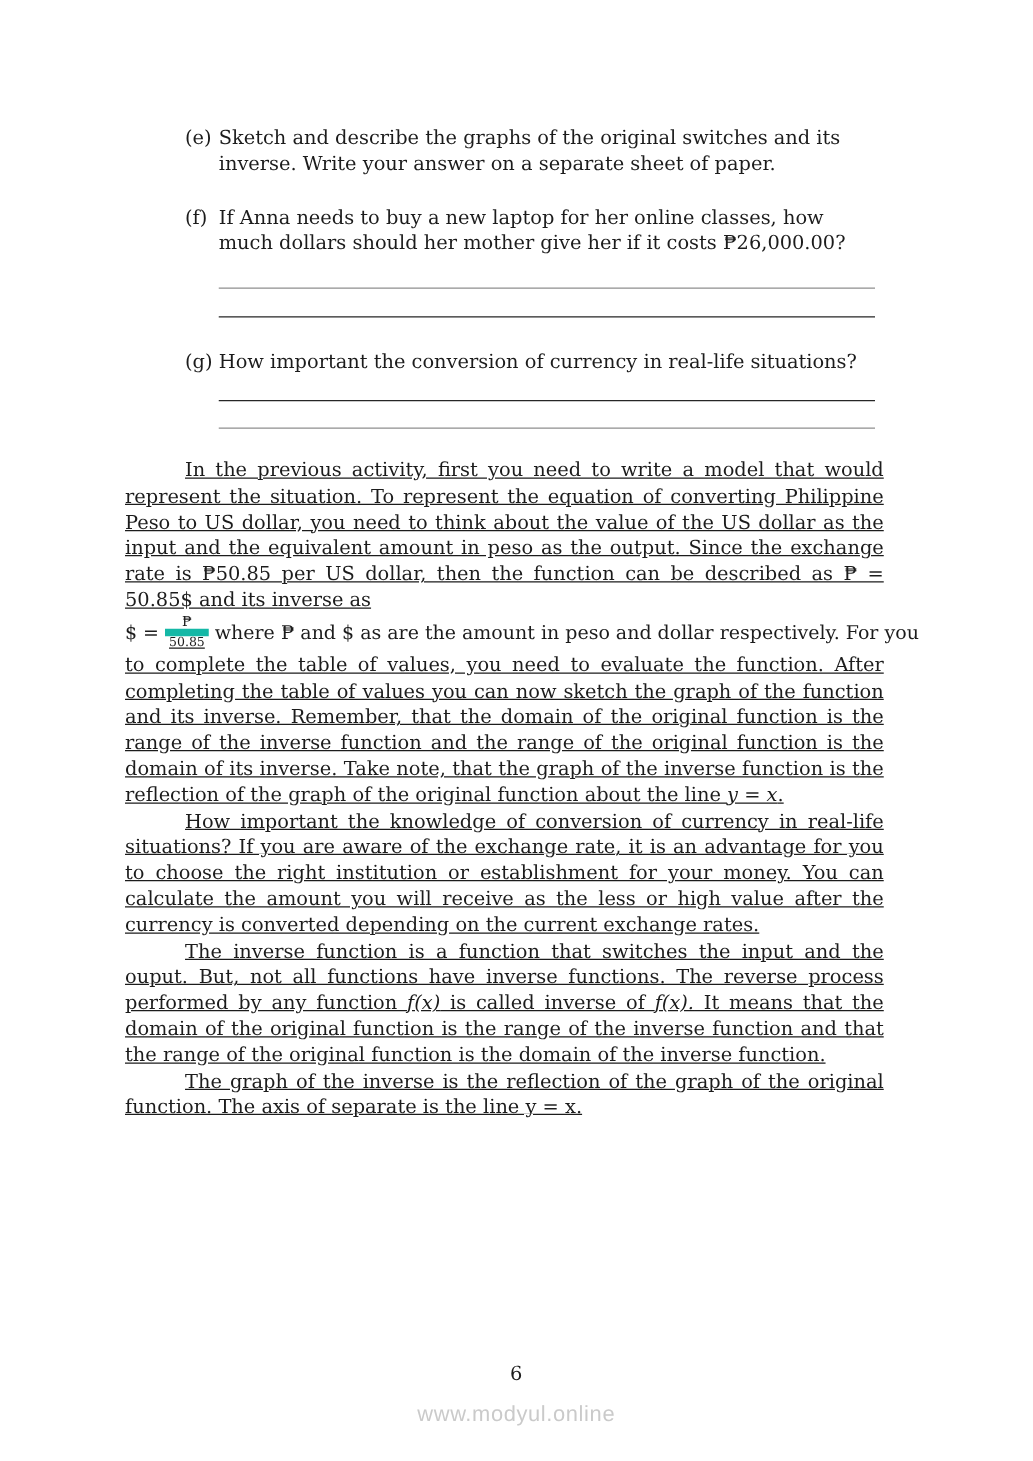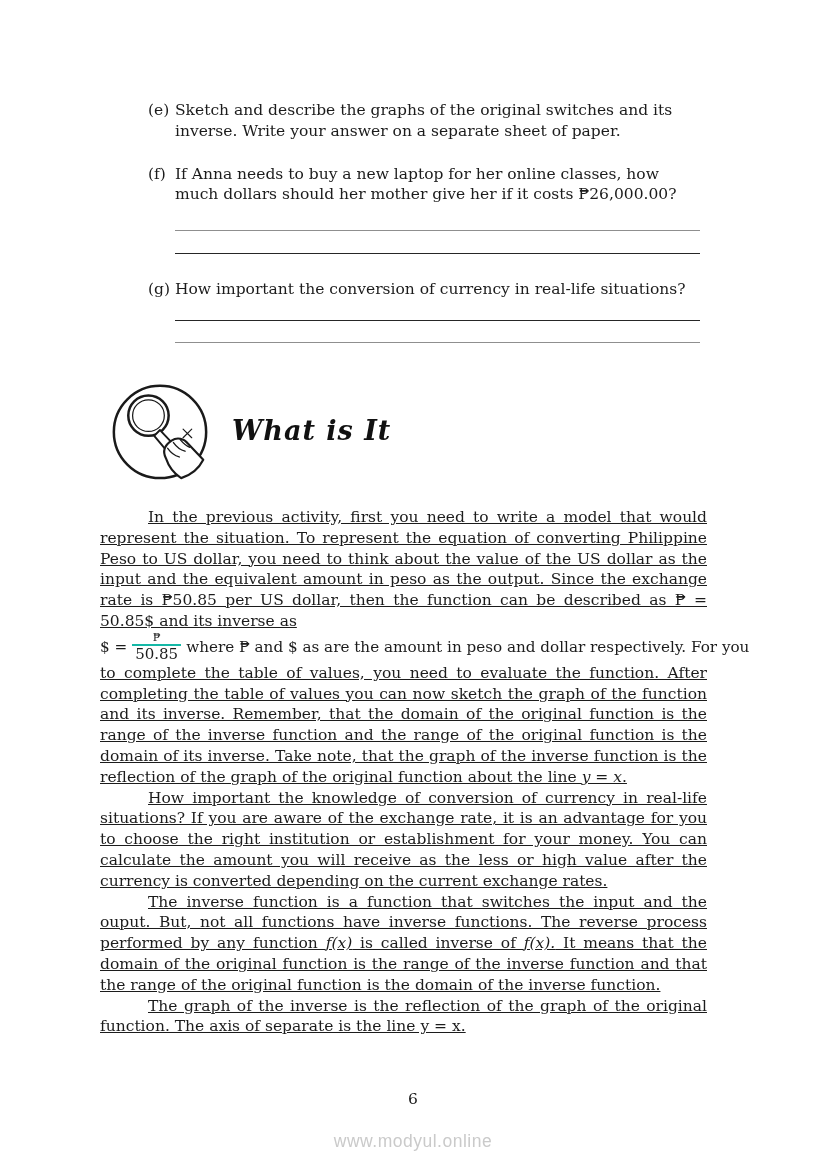--- a/index.html
+++ b/index.html
@@ -42,26 +42,26 @@
     color: #111;
   }
   
   .body-text { margin-top: 23px; }
   .body-text p { text-align: justify; text-decoration: underline; }
   .indent { text-indent: 48px; }
   .it { font-style: italic; margin-top: 36px; }
   .frac-line { display: flex; align-items: center; white-space: nowrap; height: 31px; font-size: 15.2px; }
   .frac { display: inline-flex; flex-direction: column; align-items: center; line-height: 1.05; margin: 0 5px; vertical-align: middle; }
   .frac .num { font-size: 11px; padding: 0 5px; }
-  .frac .den { font-size: 15px; border-top: 2px solid #14b8a6; padding: 1px 3px 0 3px; }
+  .frac .den { font-size: 10px; border-top: 6px solid #14b8a6; padding: 1px 3px 0 3px; text-decoration: underline; }
   
   .footer { position: absolute; top: 1089px; left: 0; width: 826px; text-align: center; }
   .page-number { font-size: 15.5px; color: #1c1c1c; }
   .watermark {
-    margin-top: 21px;
+    margin-top: 11px;
     font-family: "Liberation Sans", "DejaVu Sans", sans-serif;
     font-size: 17.5px;
     letter-spacing: 0.5px;
     color: #cacaca;
   }
 </style>
 </head>
 <body>
 
 <div class="page">
@@ -86,40 +86,20 @@
 
   <div class="q-item">
     <div class="q-label">(g)</div>
     <div class="q-text">How important the conversion of currency in real-life situations?</div>
   </div>
   <div class="blanks">
     <div class="blank-line dark g-blank1"></div>
     <div class="blank-line light g-blank2"></div>
   </div>
 
-  <div class="section-header">
-    <span class="section-icon">
-      <svg viewBox="0 0 104 104" width="100" height="106" fill="none" stroke="#1a1a1a" stroke-linecap="round" stroke-linejoin="round">
-        <circle cx="52" cy="53" r="48" stroke-width="2.6"></circle>
-
-        <circle cx="40" cy="36" r="21" stroke-width="2.6"></circle>
-        <circle cx="40" cy="36" r="16.5" stroke-width="1.3"></circle>
-
-        <path d="M52 51 L68 68 L61 75 L46 57 Z" stroke-width="2" fill="#ffffff"></path>
-
-        <path d="M58 80 C54 72 58 66 64 62 C70 58 77 60 81 65 L97 82 C92 92 84 98 74 101 C66 96 61 89 58 80 Z" stroke-width="2.2" fill="#ffffff"></path>
-        <path d="M60 70 q5 7 12 9" stroke-width="1.4"></path>
-        <path d="M66 64 q5 7 12 9" stroke-width="1.4"></path>
-        <path d="M73 61 q5 6 10 8" stroke-width="1.4"></path>
-
-        <path d="M76 50 l9 9 M85 50 l-9 9" stroke-width="1.2"></path>
-      </svg>
-    </span>
-    <div class="section-title">What is It</div>
-  </div>
 
   <div class="body-text">
     <p class="indent">In the previous activity, first you need to write a model that would represent the situation. To represent the equation of converting Philippine Peso to US dollar, you need to think about the value of the US dollar as the input and the equivalent amount in peso as the output. Since the exchange rate is ₱50.85 per US dollar, then the function can be described as ₱ = 50.85$ and its inverse as</p>
     <div class="frac-line">
       <span>$ =</span>
       <span class="frac">
         <span class="num">₱</span>
         <span class="den">50.85</span>
       </span>
       <span>where ₱ and $ as are the amount in peso and dollar respectively. For you</span>

